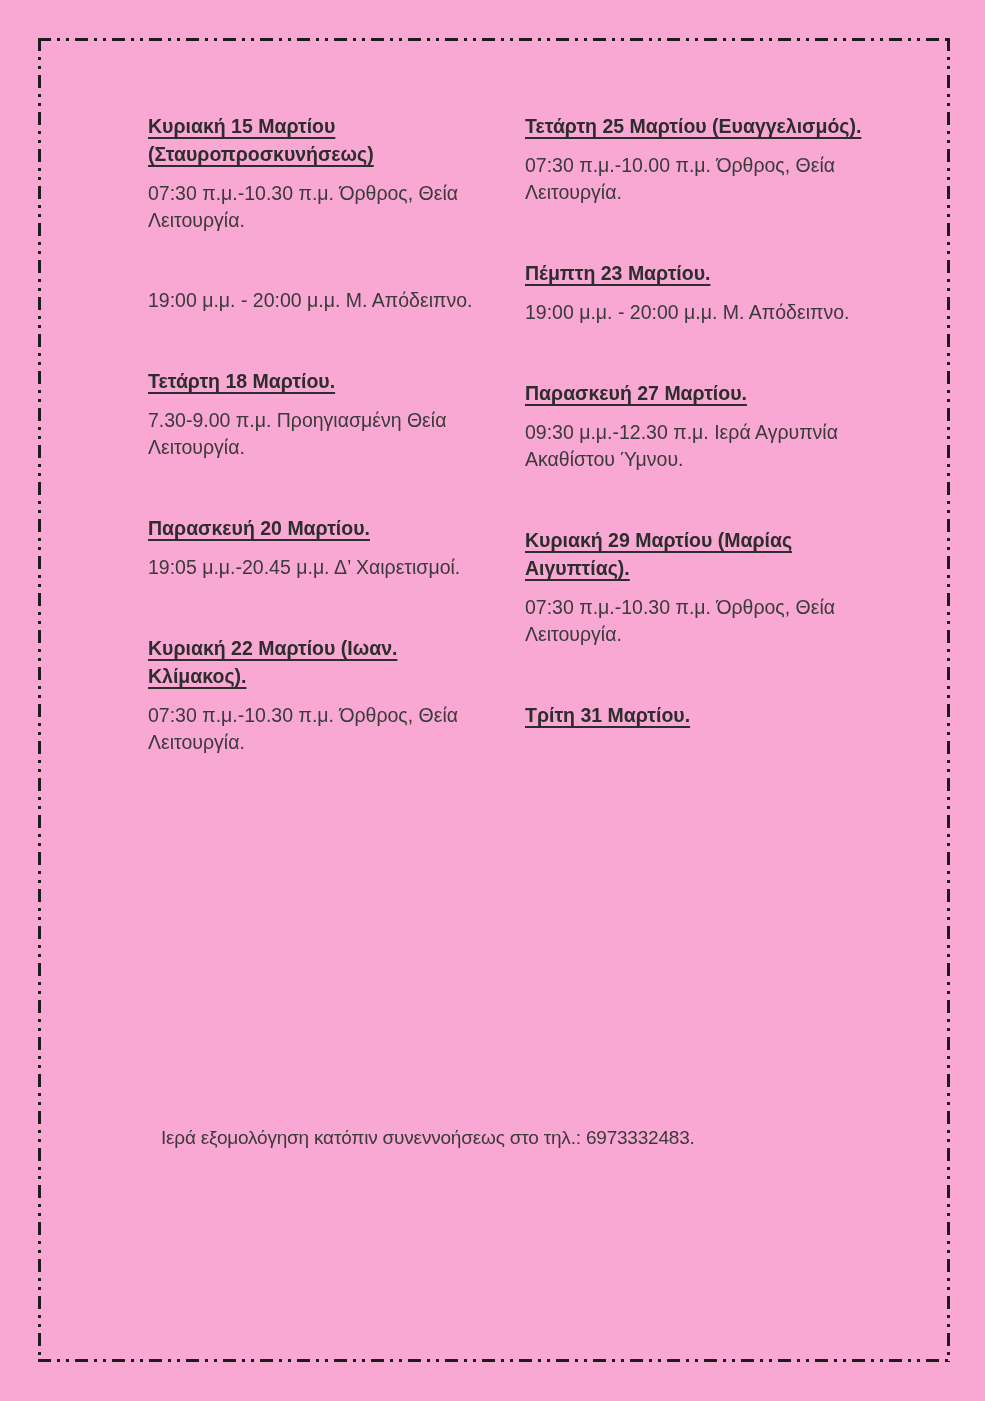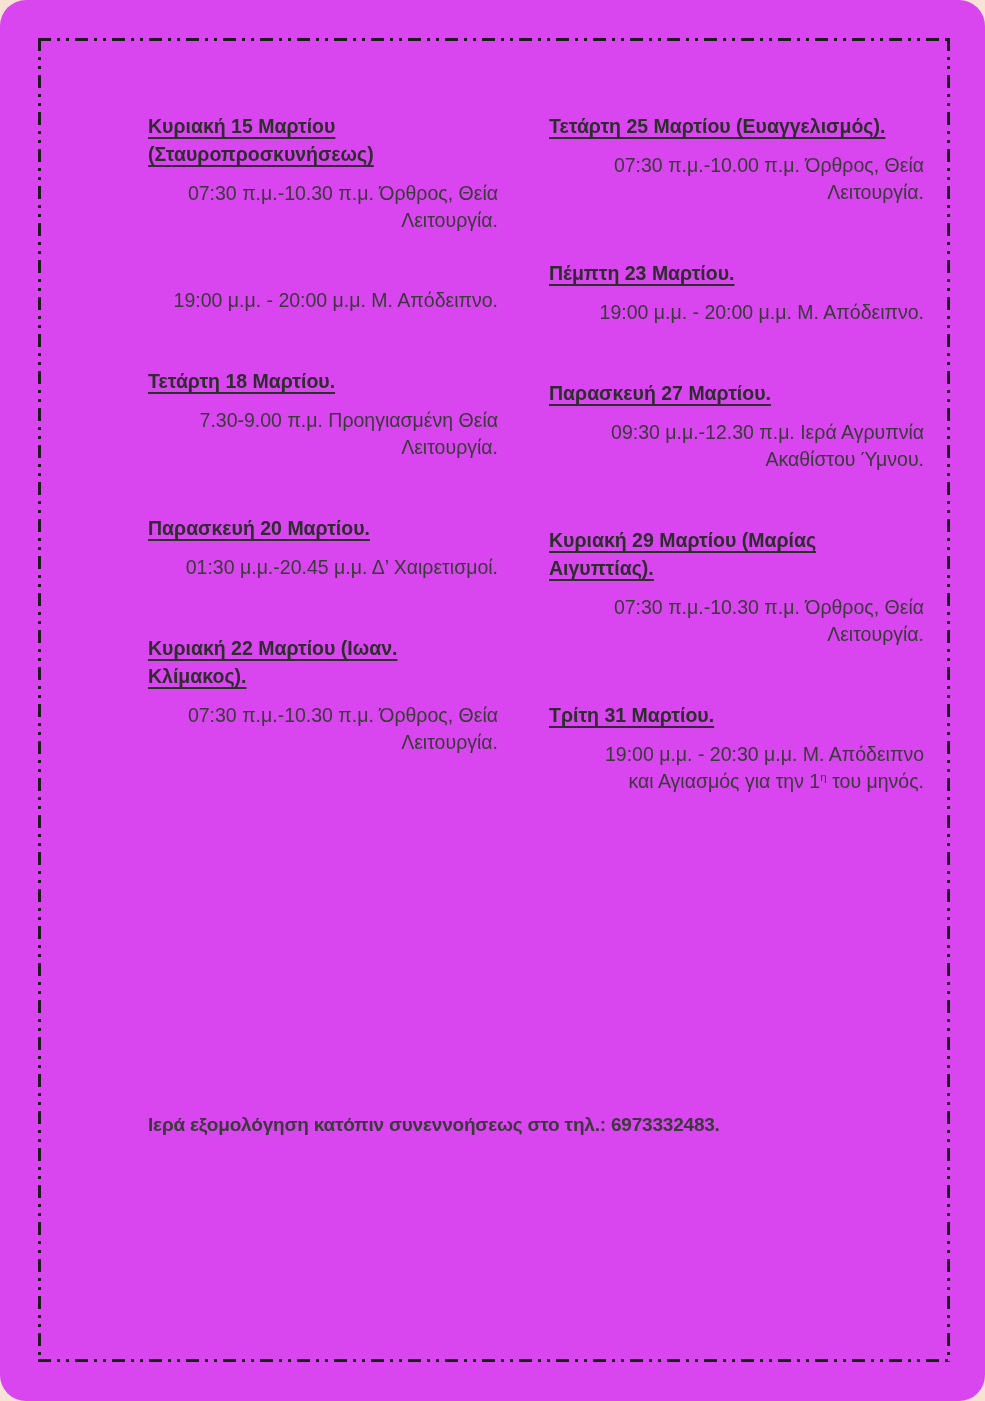--- a/index.html
+++ b/index.html
@@ -9,24 +9,23 @@
   body {
     width: 985px;
     height: 1401px;
     background: #f7e3d6;
     font-family: "Liberation Sans", "DejaVu Sans", sans-serif;
   }
   .page {
     position: relative;
     width: 985px;
     height: 1401px;
-    background: #d946ef;
+    background: #f9a8d4;
     color: #3a3a3a;
     overflow: hidden;
-    border-radius: 26px;
   }
   
   .border-box {
     position: absolute;
     left: 38px;
     top: 38px;
     width: 912px;
     height: 1324px;
     pointer-events: none;
   }
@@ -48,60 +47,58 @@
   .edge.top    { top: 0; }
   .edge.bottom { bottom: 0; }
   .edge.left   { left: 0; }
   .edge.right  { right: 0; }
 
   .col {
     position: absolute;
     top: 112px;
   }
   .col-left  { left: 148px; width: 350px; }
-  .col-right { left: 525px; width: 375px; margin-left: 24px; }
+  .col-right { left: 525px; width: 375px; }
 
   .entry-heading {
     margin: 0 0 12px 0;
     font-size: 19.5px;
     font-weight: bold;
     line-height: 28px;
     color: #2d2d2d;
     text-decoration: underline;
     text-decoration-thickness: 2px;
     text-underline-offset: 4px;
     white-space: pre-line;
   }
   .entry-body {
     margin: 0 0 53px 0;
     font-size: 19.5px;
     line-height: 27px;
     color: #3a3a3a;
     white-space: pre-line;
-    text-align: right;
   }
   .entry-body sup {
     font-size: 0.6em;
     line-height: 0;
     vertical-align: super;
   }
   .footer {
     position: absolute;
     left: 148px;
     top: 1106px;
     width: 745px;
     font-size: 19px;
     line-height: 37px;
     letter-spacing: -0.2px;
     color: #3a3a3a;
   }
   .footer p {
-    margin: 0;
+    margin: 13px;
     white-space: pre-line;
-    font-weight: bold;
   }
 </style>
 </head>
 <body>
 
 <div class="page">
 
   <div class="border-box">
     <div class="edge h top"></div>
     <div class="edge h bottom"></div>
@@ -119,21 +116,21 @@
     <section class="entry">
       <p class="entry-body">19:00 μ.μ. - 20:00 μ.μ. Μ. Απόδειπνο.</p>
     </section>
     <section class="entry">
       <h3 class="entry-heading">Τετάρτη 18 Μαρτίου.</h3>
       <p class="entry-body">7.30-9.00 π.μ. Προηγιασμένη Θεία
 Λειτουργία.</p>
     </section>
     <section class="entry">
       <h3 class="entry-heading">Παρασκευή 20 Μαρτίου.</h3>
-      <p class="entry-body">01:30 μ.μ.-20.45 μ.μ. Δ’ Χαιρετισμοί.</p>
+      <p class="entry-body">19:05 μ.μ.-20.45 μ.μ. Δ’ Χαιρετισμοί.</p>
     </section>
     <section class="entry">
       <h3 class="entry-heading">Κυριακή 22 Μαρτίου (Ιωαν.
 Κλίμακος).</h3>
       <p class="entry-body">07:30 π.μ.-10.30 π.μ. Όρθρος, Θεία
 Λειτουργία.</p>
     </section>
   </div>
 
   <div class="col col-right">
@@ -152,22 +149,20 @@
 Ακαθίστου Ύμνου.</p>
     </section>
     <section class="entry">
       <h3 class="entry-heading">Κυριακή 29 Μαρτίου (Μαρίας
 Αιγυπτίας).</h3>
       <p class="entry-body">07:30 π.μ.-10.30 π.μ. Όρθρος, Θεία
 Λειτουργία.</p>
     </section>
     <section class="entry">
       <h3 class="entry-heading">Τρίτη 31 Μαρτίου.</h3>
-      <p class="entry-body"><span>19:00 μ.μ. - 20:30 μ.μ. Μ. Απόδειπνο
-και Αγιασμός για την 1</span><sup>η</sup><span> του μηνός.</span></p>
     </section>
   </div>
 
   <div class="footer">
     <p>Ιερά εξομολόγηση κατόπιν συνεννοήσεως στο τηλ.: 6973332483.</p>
   </div>
 
 </div>
 
 </body></html>

